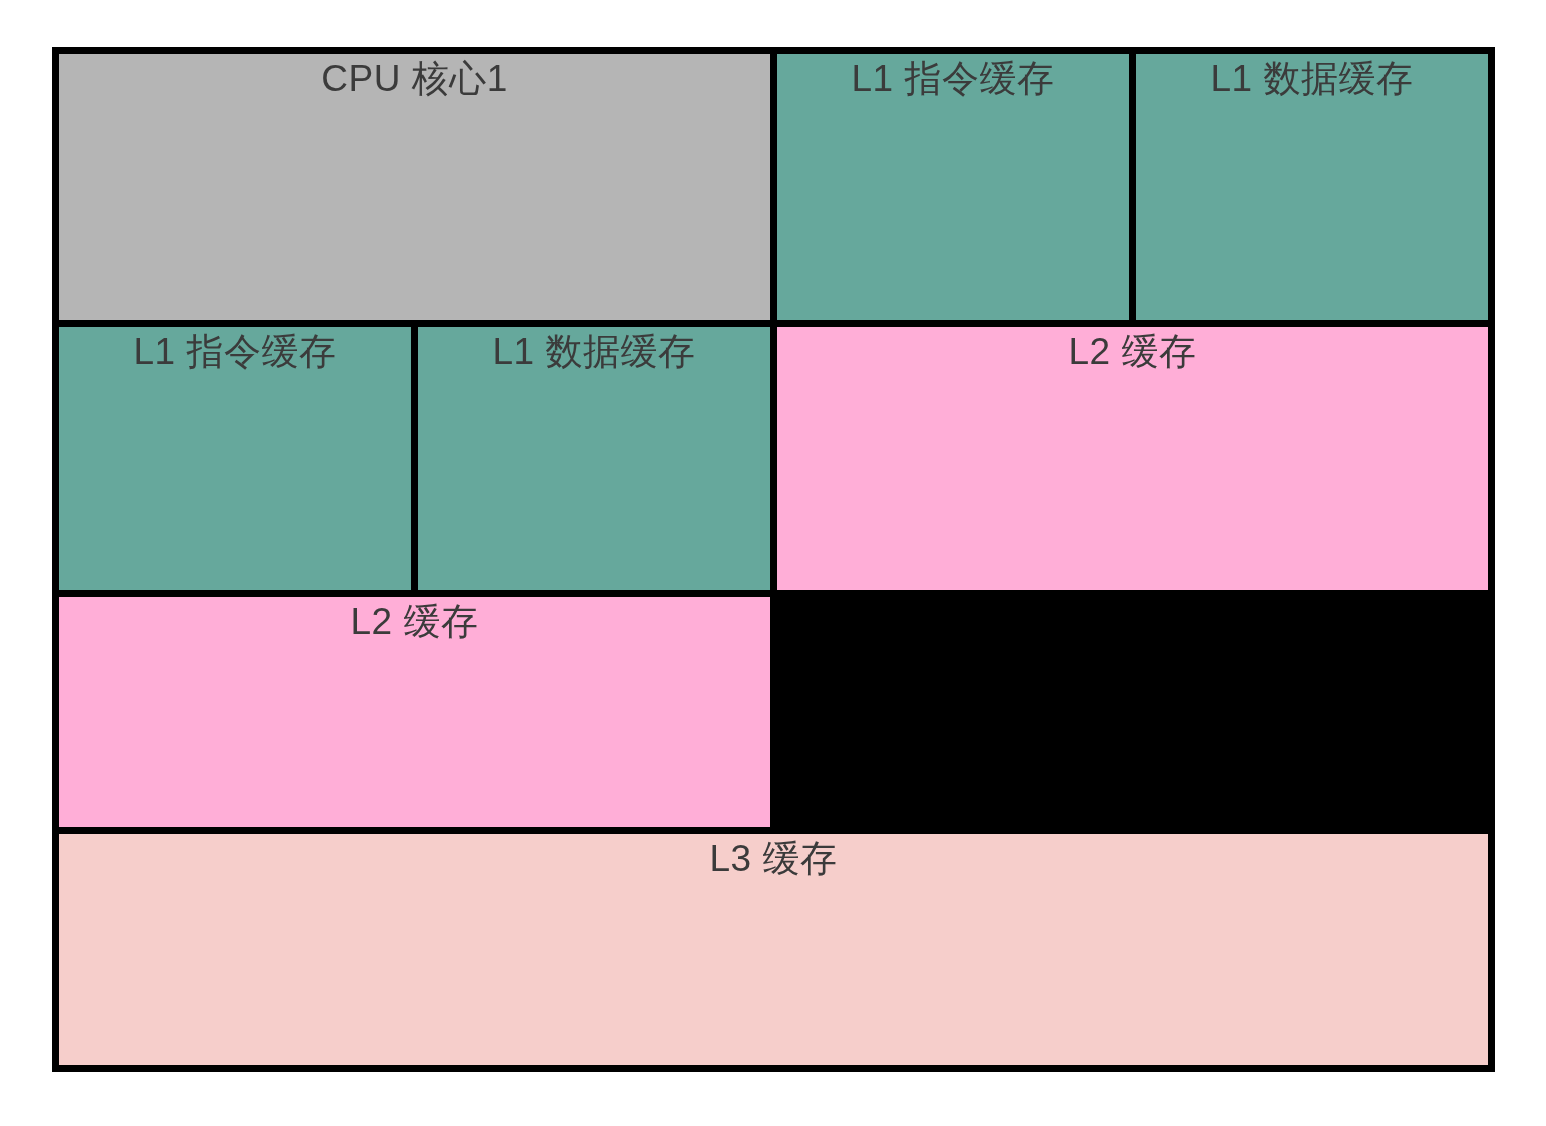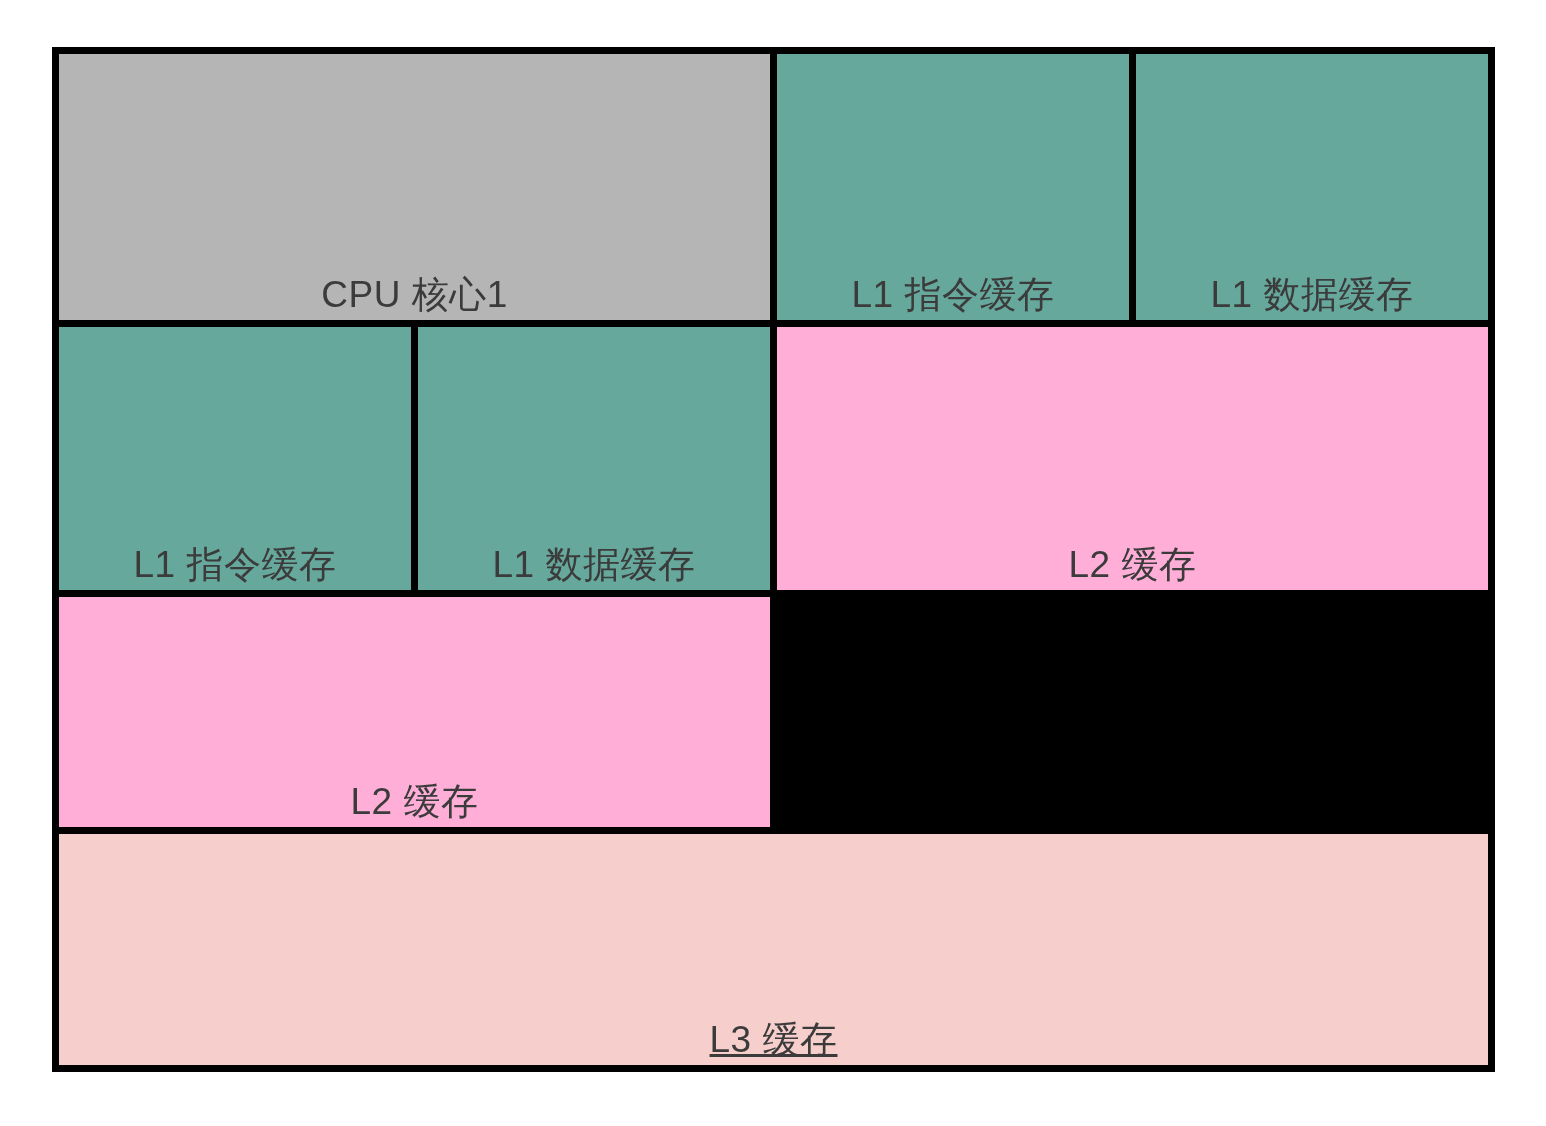--- a/index.html
+++ b/index.html
@@ -23,31 +23,31 @@
     box-sizing: border-box;
     background: var(--line, #000000);
     display: grid;
     grid-template-columns: repeat(4, 1fr);
     grid-template-rows: 266px 263px 230px 1fr;
     gap: 7px;
     padding: 7px;
   }
   .cell {
     display: flex;
-    align-items: flex-end;
+    align-items: flex-start;
     justify-content: center;
     font-size: 37px;
     letter-spacing: 0.5px;
     color: var(--text, #3b3b3b);
     text-align: center;
   }
   .core { grid-column: span 2; background: var(--core-fill, #b5b5b5); }
   .l1   { grid-column: span 1; background: var(--l1-fill, #66a89c); }
   .l2   { grid-column: span 2; background: var(--l2-fill, #ffaed7); }
-  .l3   { grid-column: span 4; background: var(--l3-fill, #f6cecb); text-decoration: underline; }
+  .l3   { grid-column: span 4; background: var(--l3-fill, #f6cecb); }
   .cell-label {
     pointer-events: none;
   }
 </style>
 </head>
 <body>
 
 <div class="diagram">
 
   <div class="cell core">

